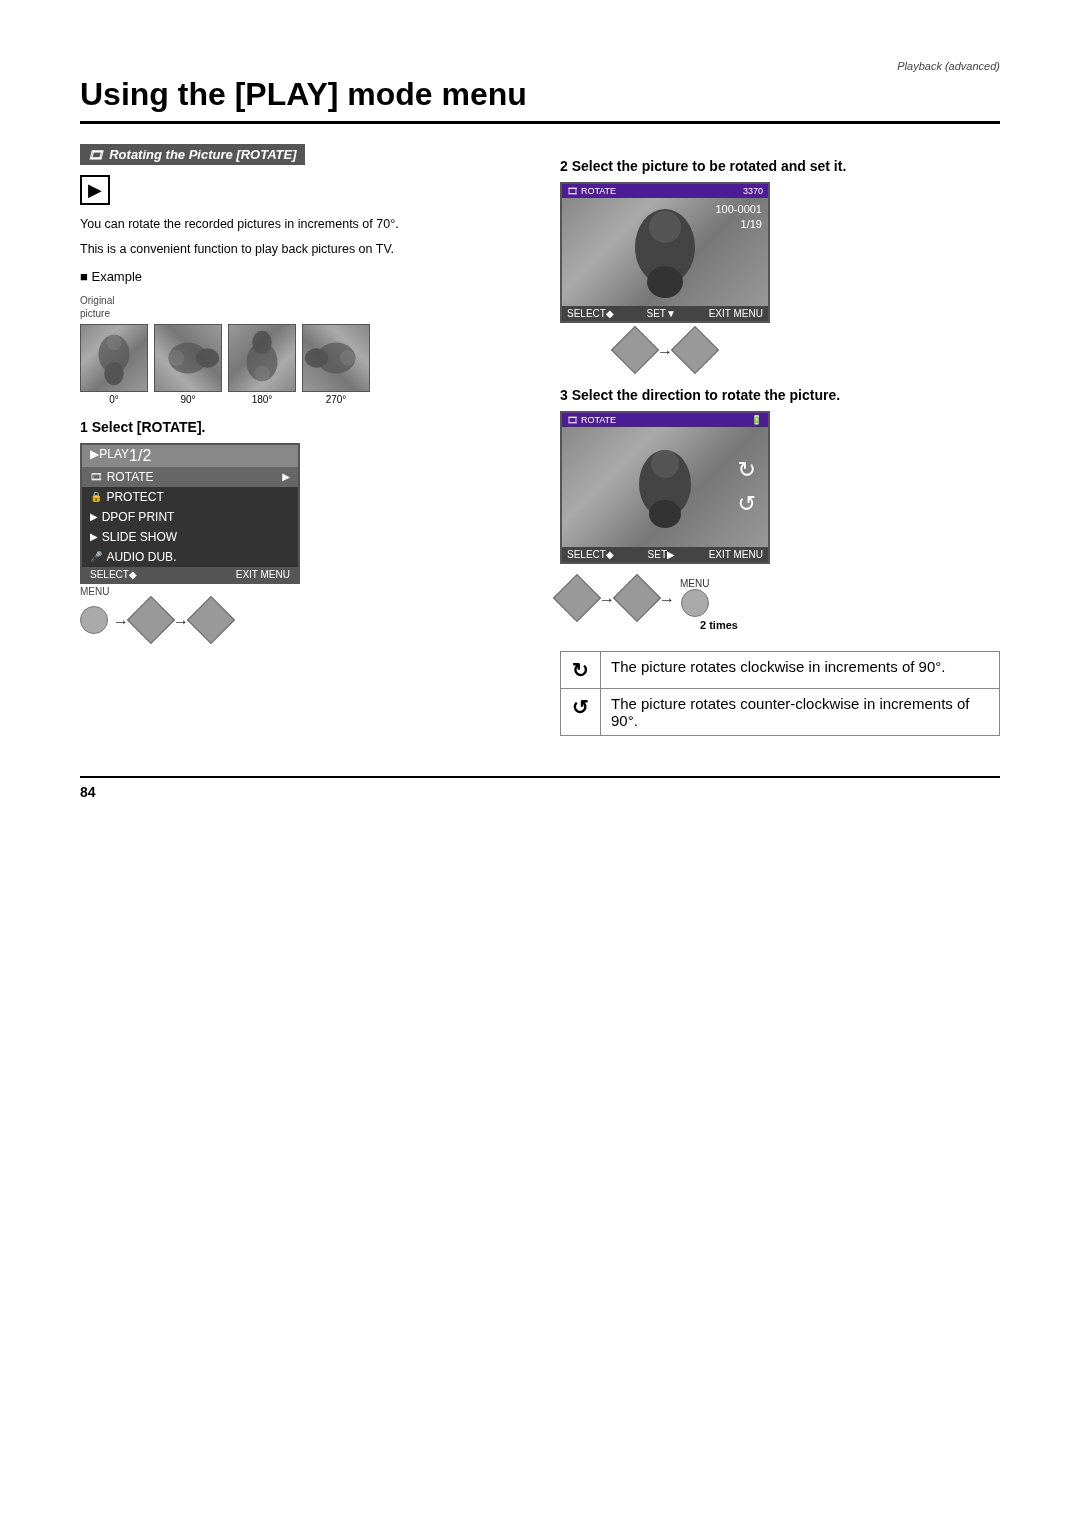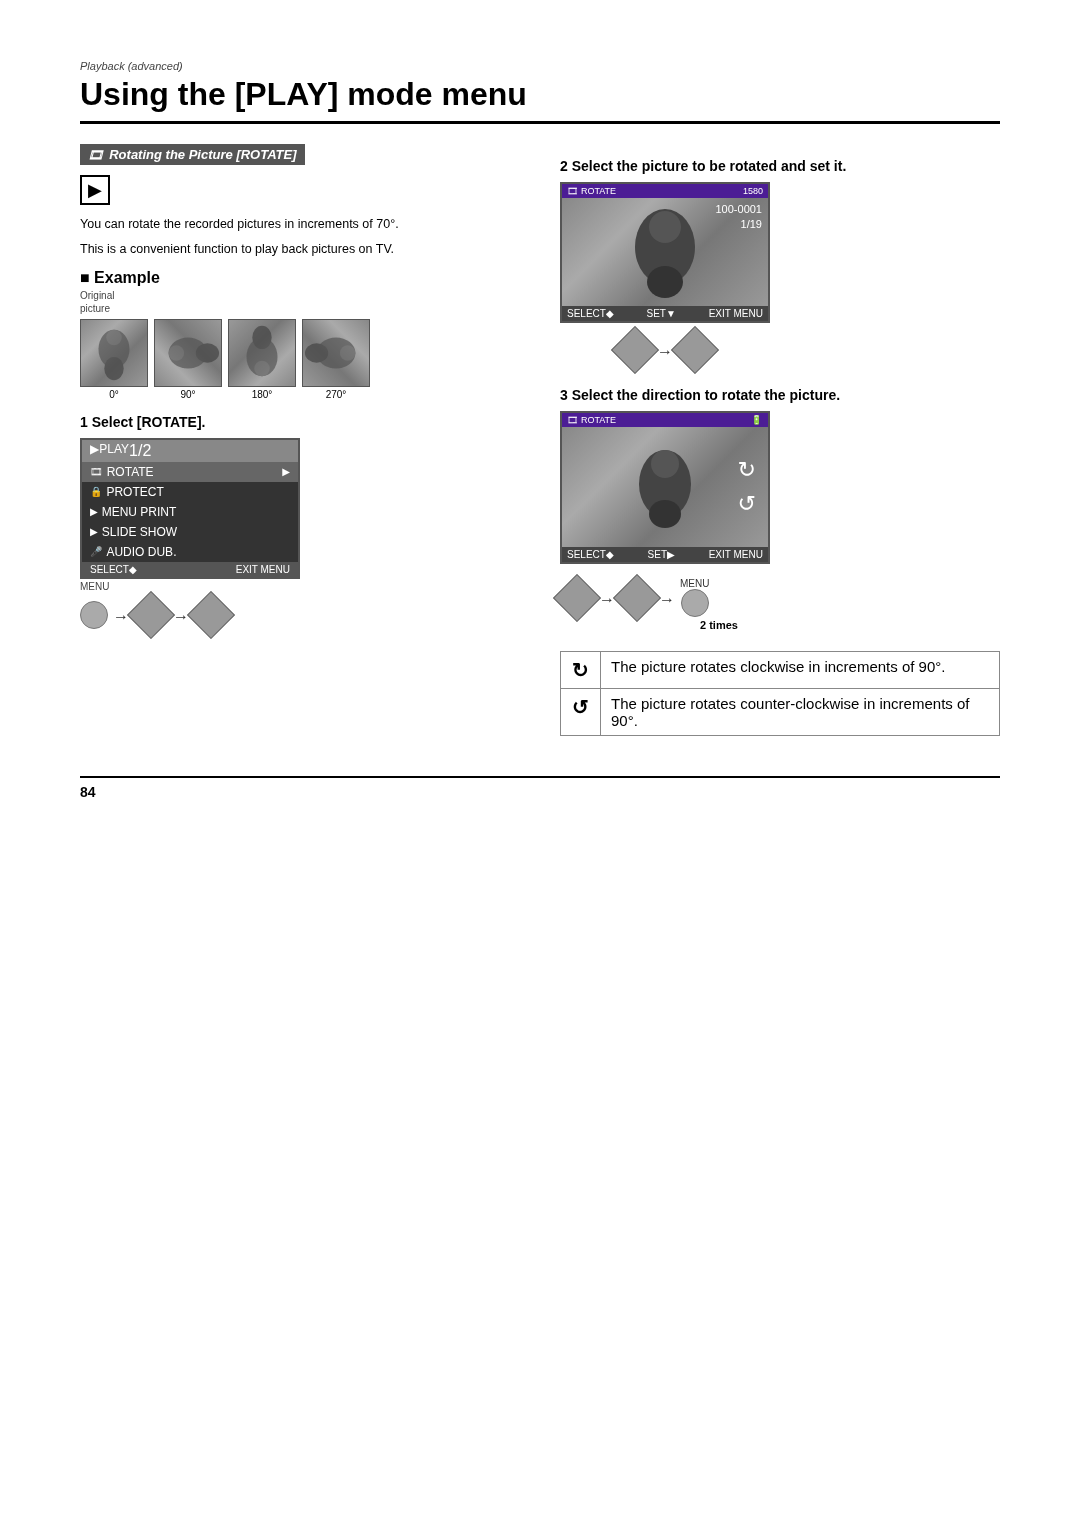--- a/index.html
+++ b/index.html
@@ -7,21 +7,21 @@
       background: #fff;
       font-family: Arial, Helvetica, sans-serif;
       font-size: 13px;
       color: #000;
       width: 1080px;
       min-height: 1526px;
       padding: 60px 80px 80px 80px;
     }
 
     .page-subtitle {
-      text-align: left;
+      text-align: right;
       font-size: 11px;
       font-style: italic;
       color: #444;
       margin-bottom: 4px;
     }
 
     .page-title {
       font-size: 32px;
       font-weight: 900;
       border-bottom: 3px solid #000;
@@ -66,24 +66,24 @@
       margin-bottom: 10px;
     }
 
     .body-text {
       font-size: 12.5px;
       line-height: 1.5;
       margin-bottom: 6px;
     }
 
     .example-label {
-      font-weight: bold;
-      font-size: 16px;
+      font-weight: normal;
+      font-size: 13px;
       margin-top: 10px;
-      margin-bottom: 2px;
+      margin-bottom: 10px;
     }
     .example-label::before {
       content: '■ ';
     }
 
     .when-rotating {
       font-weight: bold;
       font-size: 13px;
       margin-bottom: 6px;
     }
@@ -374,21 +374,21 @@
         <span style="font-size:10px;">🎞</span>
         <span>ROTATE</span>
         <span class="menu-item-arrow">▶</span>
       </div>
       <div class="menu-item">
         <span style="font-size:10px;">🔒</span>
         <span>PROTECT</span>
       </div>
       <div class="menu-item">
         <span style="font-size:10px;">▶</span>
-        <span>MENU PRINT</span>
+        <span>DPOF PRINT</span>
       </div>
       <div class="menu-item">
         <span style="font-size:10px;">▶</span>
         <span>SLIDE SHOW</span>
       </div>
       <div class="menu-item">
         <span style="font-size:10px;">🎤</span>
         <span>AUDIO DUB.</span>
       </div>
       <div class="menu-bottom-bar">
@@ -413,21 +413,21 @@
   </div>
 
   <div class="right-col">
 
     <div class="step-block">
       <div class="step-heading">2 Select the picture to be rotated and set it.</div>
 
       <div class="camera-screen" style="width:210px;">
         <div class="camera-screen-top">
           <span style="font-size:9px;">🎞 ROTATE</span>
-          <span style="font-size:9px;">1580</span>
+          <span style="font-size:9px;">3370</span>
         </div>
         <div class="camera-screen-img bird-img" style="height:108px;">
           <div style="position:absolute;right:6px;top:4px;color:#fff;font-size:11px;text-align:right;line-height:1.4;">
             <div>100-0001</div>
             <div>1/19</div>
           </div>
           <svg width="120" height="100" viewBox="0 0 120 100">
             <ellipse cx="60" cy="45" rx="30" ry="38" fill="#444"></ellipse>
             <circle cx="60" cy="25" r="16" fill="#555"></circle>
             <ellipse cx="60" cy="80" rx="18" ry="16" fill="#333"></ellipse>

